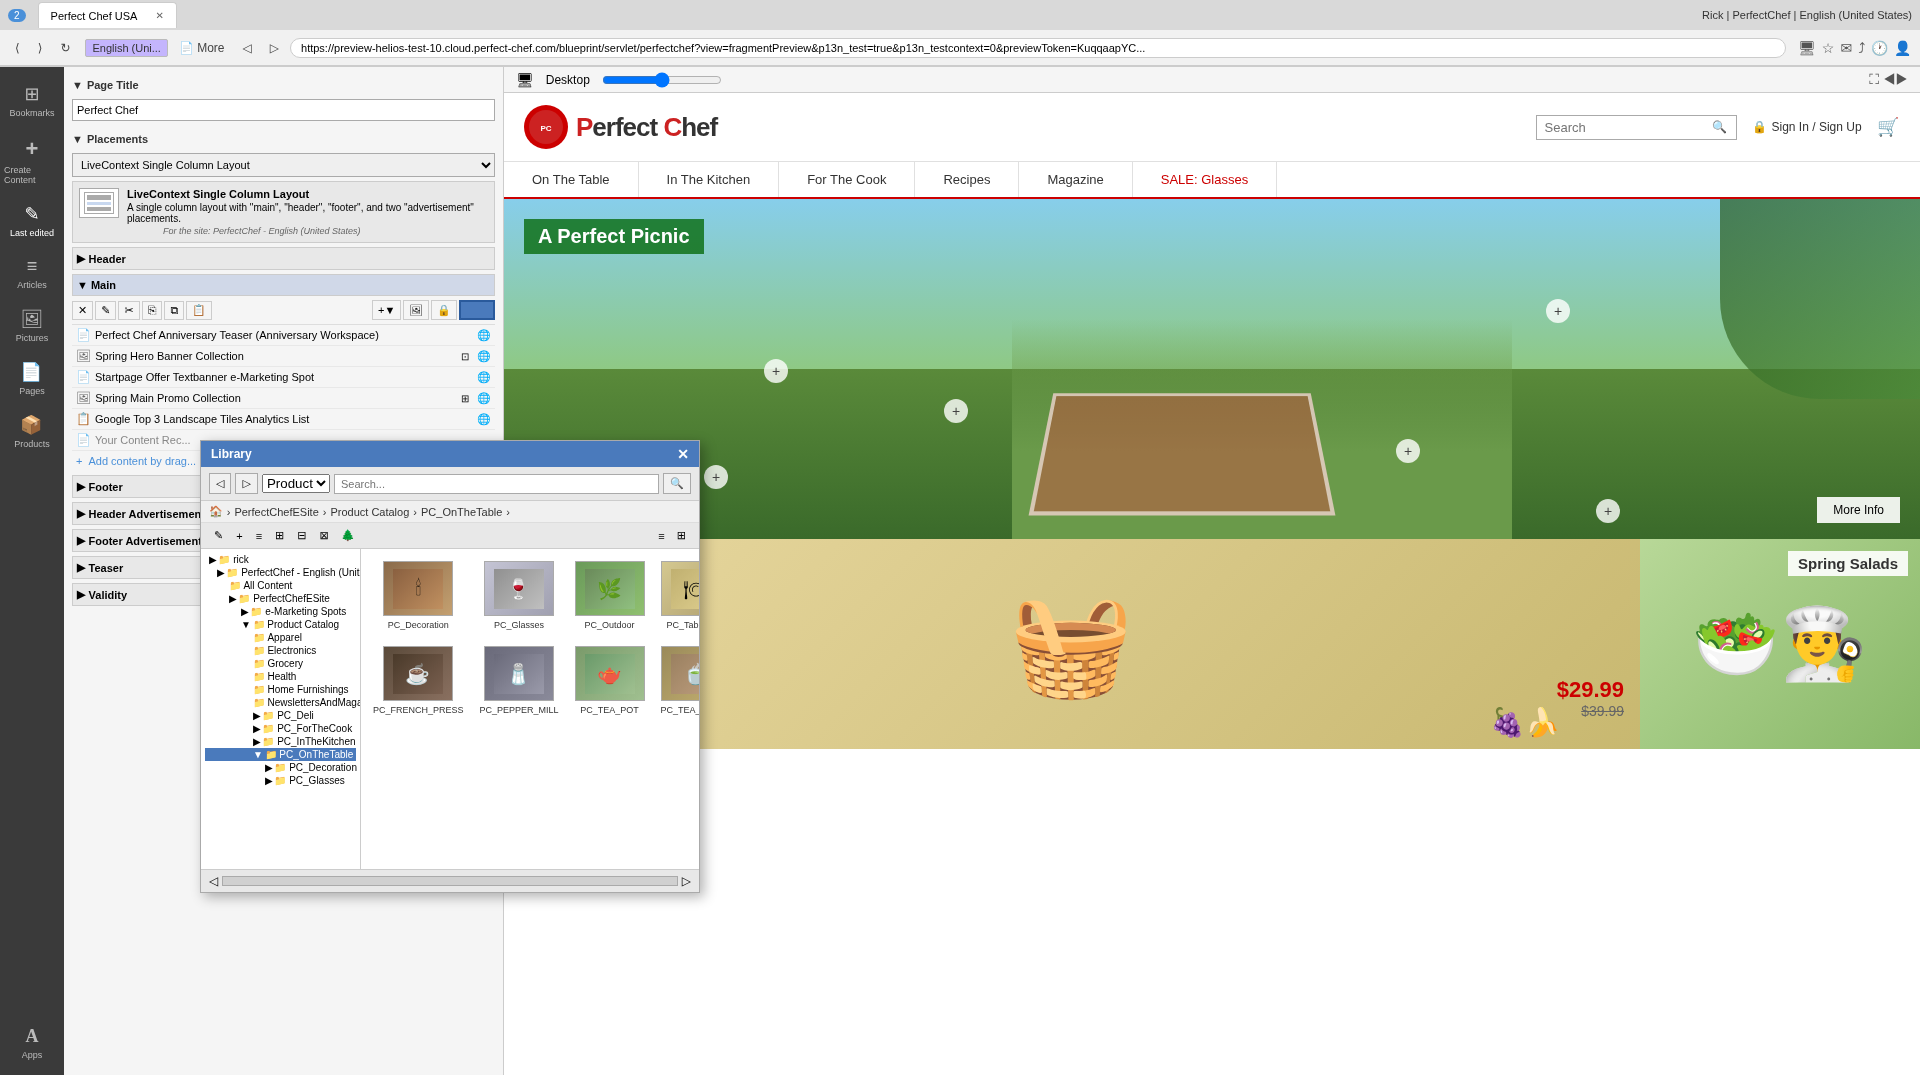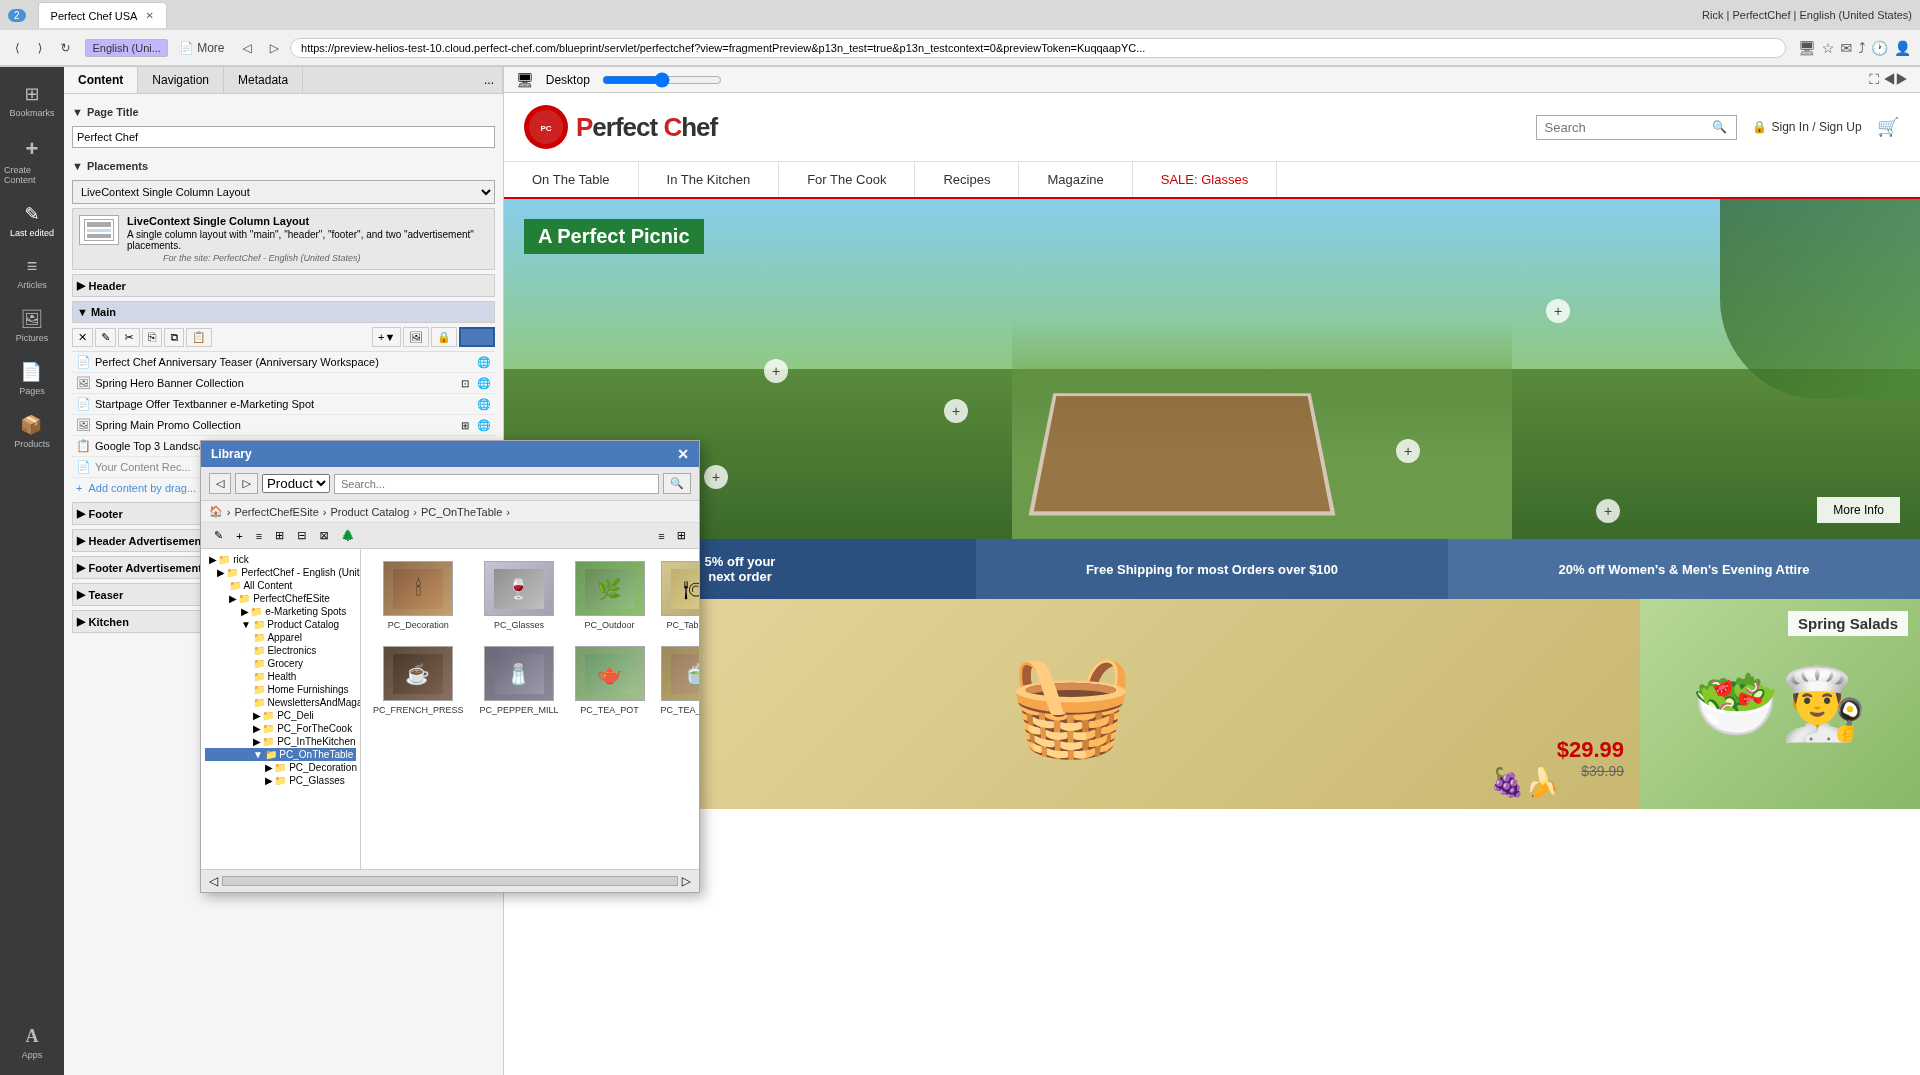--- a/index.html
+++ b/index.html
@@ -1,21 +1,21 @@
 <!DOCTYPE html>
 <html><head>
   <meta charset="utf-8">
   <style>
     * { box-sizing: border-box; margin: 0; padding: 0; }
     body { font-family: Arial, sans-serif; font-size: 12px; background: #d0d0d0; overflow: hidden; width: 1920px; height: 1075px; }
 
     
     .browser-chrome { background: #f1f1f1; border-bottom: 1px solid #ccc; }
     .tab-bar { display: flex; align-items: center; background: #d9d9d9; height: 30px; padding: 0 8px; gap: 4px; }
-    .tab { background: #fff; border: 1px solid #ccc; border-bottom: none; padding: 4px 12px; font-size: 11px; display: flex; align-items: center; gap: 8px; height: 26px; border-radius: 4px 4px 0 0; }
+    .tab { background: #fff; border: 1px solid #ccc; border-bottom: none; padding: 4px 12px; font-size: 11px; display: flex; align-items: center; gap: 18px; height: 26px; border-radius: 4px 4px 0 0; }
     .tab-close { cursor: pointer; color: #666; font-size: 10px; }
     .tab-count { background: #4a90d9; color: #fff; border-radius: 10px; padding: 1px 6px; font-size: 10px; margin-right: 8px; }
     .tab-user { font-size: 11px; color: #333; margin-left: auto; display: flex; align-items: center; gap: 8px; }
     .toolbar { display: flex; align-items: center; height: 36px; background: #f1f1f1; padding: 0 8px; gap: 4px; border-bottom: 1px solid #ccc; }
     .toolbar-btn { background: none; border: 1px solid transparent; padding: 2px 6px; cursor: pointer; font-size: 12px; color: #444; border-radius: 2px; }
     .address-bar { flex: 1; border: 1px solid #ccc; border-radius: 12px; padding: 3px 10px; font-size: 11px; background: #fff; }
     .toolbar-icons { display: flex; gap: 6px; margin-left: 8px; }
     .toolbar-icon { font-size: 14px; color: #555; cursor: pointer; }
 
     
@@ -217,26 +217,20 @@
       <span class="icon-sym">📦</span>
       <span>Products</span>
     </div>
     <div class="sidebar-icon-item" style="margin-top:auto;">
       <span class="icon-sym" style="font-family:serif;font-weight:bold;font-size:18px;">A</span>
       <span>Apps</span>
     </div>
   </div>
 
   <div class="cms-panel">
-    <div class="cms-panel-tabs">
-      <div class="cms-panel-tab active">Content</div>
-      <div class="cms-panel-tab">Navigation</div>
-      <div class="cms-panel-tab">Metadata</div>
-      <div class="cms-panel-tab cms-panel-tab-more">...</div>
-    </div>
 
     <div class="cms-panel-body">
 
       <div class="section-header">
         <span class="arrow">▼</span>
         <span>Page Title</span>
       </div>
       <div class="form-row">
         <input type="text" value="Perfect Chef" style="">
       </div>
@@ -352,21 +346,21 @@
       </div>
       <div class="collapsible-section" style="margin-top:4px;">
         <div class="section-row">
           <span>▶</span>&nbsp;
           <span>Teaser</span>
         </div>
       </div>
       <div class="collapsible-section" style="margin-top:4px;">
         <div class="section-row">
           <span>▶</span>&nbsp;
-          <span>Kitchen</span>
+          <span>Validity</span>
         </div>
       </div>
 
     </div>
   </div>
 
   <div class="preview-area">
     <div class="preview-header">
       <span style="font-size:14px;">🖥</span>
       <span class="preview-device-label">Desktop</span>
@@ -432,31 +426,20 @@
           <div class="hero-add-btn" style="top:160px;left:260px;">+</div>
           <div class="hero-add-btn" style="top:100px;right:350px;">+</div>
           <div class="hero-add-btn" style="top:200px;left:440px;">+</div>
           <div class="hero-add-btn" style="top:240px;right:500px;">+</div>
           <div class="hero-add-btn" style="top:300px;right:300px;">+</div>
           <div class="hero-add-btn" style="bottom:50px;left:200px;">+</div>
 
           <div class="hero-more">More Info</div>
         </div>
 
-        <div class="promo-strip">
-          <div class="promo-item blue-dark">
-            <span>5% off your<br>next order</span>
-          </div>
-          <div class="promo-item blue-mid">
-            <span>Free Shipping for most Orders over $100</span>
-          </div>
-          <div class="promo-item blue-light">
-            <span>20% off Women's &amp; Men's Evening Attire</span>
-          </div>
-        </div>
 
         <div class="bottom-section">
           <div class="basket-section">
             <div style="position:absolute;inset:0;background:linear-gradient(135deg,#e8d8a0,#c8b870);"></div>
             <div style="position:relative;font-size:100px;">🧺</div>
             <div style="position:absolute;bottom:10px;right:80px;font-size:28px;">🍇🍌</div>
             <div class="basket-price">
               <div class="sale-price">$29.99</div>
               <div class="orig-price">$39.99</div>
             </div>

